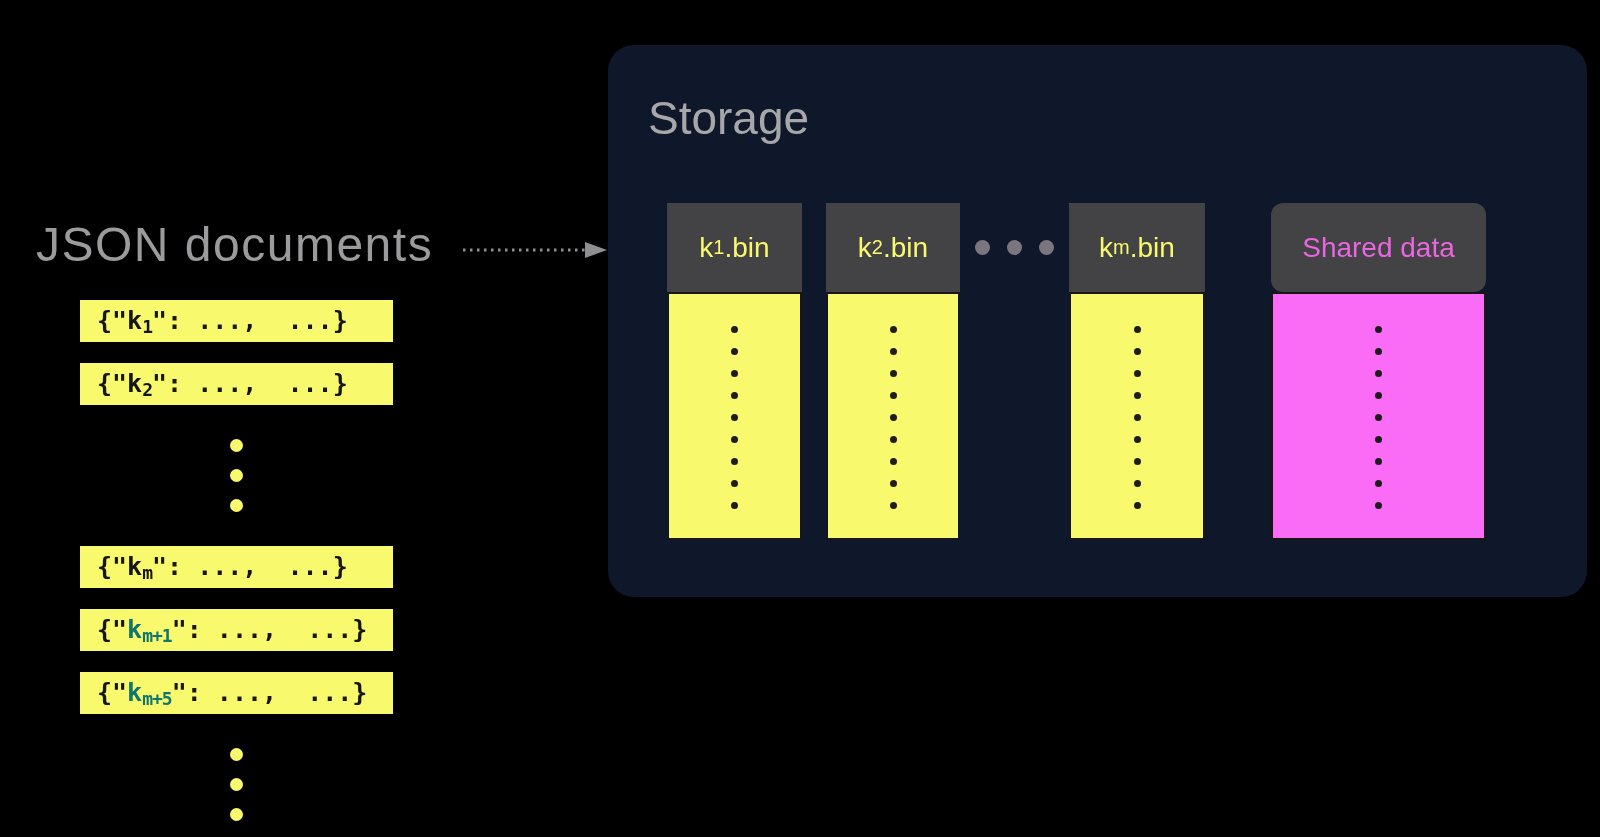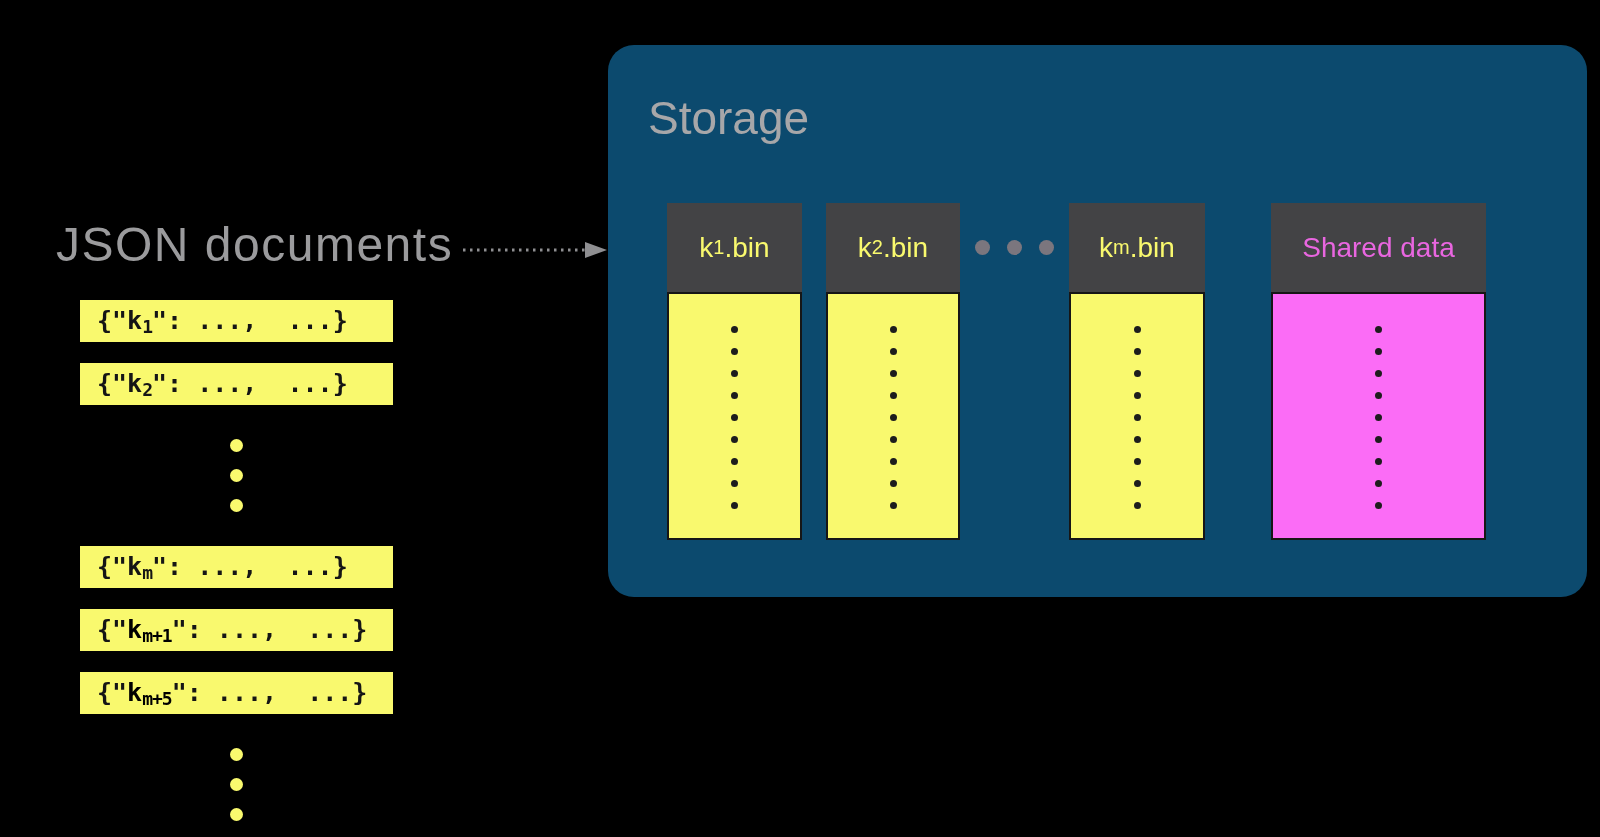--- a/index.html
+++ b/index.html
@@ -4,61 +4,61 @@
 <style>
   html,body { margin:0; padding:0; background:#000; }
   .canvas {
     position:relative; width:1600px; height:837px;
     background:#000; overflow:hidden;
     font-family:"Liberation Sans", sans-serif;
   }
 
   
   .json-title {
-    position:absolute; left:56px; top:217px;
+    position:absolute; left:36px; top:217px;
     font-size:48px; letter-spacing:1.5px;
     color:#9b9b9d; white-space:nowrap;
   }
   .doc-stack { position:absolute; left:80px; top:300px; width:313px; }
   .doc-bar {
     height:42px; margin-bottom:21px; background:#f9f96e;
     color:#151515; font-family:"DejaVu Sans Mono", monospace;
     font-weight:bold; font-size:25px; line-height:42px;
     padding-left:17px; box-sizing:border-box; white-space:pre;
   }
   .doc-bar .sub { font-size:18px; vertical-align:-4px; letter-spacing:-1px; }
-  .doc-bar.pink-key .key { color:#000000; }
+  .doc-bar.pink-key .key { color:#0f766e; }
   .vrow {
     height:99px; margin-bottom:21px;
     display:flex; flex-direction:column; align-items:center;
     justify-content:center; gap:17px;
   }
   .ydot { width:13px; height:13px; border-radius:50%; background:#f9f96e; }
 
   
   .arrow-wrap { position:absolute; left:455px; top:238px; }
 
   
   .storage-panel {
     position:absolute; left:608px; top:45px; width:979px; height:552px;
-    background:#0c4a6e; border-radius:26px;
+    background:#0f172a; border-radius:26px;
   }
   .storage-title {
     position:absolute; left:40px; top:46px;
     font-size:46px; color:#a7a7a9; white-space:nowrap;
   }
   .columns { position:absolute; left:0; top:158px; width:100%; height:382px; }
   .column { position:absolute; top:0; display:flex; flex-direction:column; }
   .col-header {
     height:89px; background:#434345;
     display:flex; align-items:center; justify-content:center;
     font-size:28px; white-space:pre; color:#f9f96e;
   }
   .col-header .sub { font-size:20px; vertical-align:-5px; }
-  .column.magenta .col-header { color:#e966e0; }
+  .column.magenta .col-header { color:#e966e0;border-radius:12px; }
   .col-body {
     height:248px; background:#f9f96e;
     border:2px solid #161616; box-sizing:border-box;
     display:flex; justify-content:center;
   }
   .column.magenta .col-body { background:#fb6cf6; }
   .vdots {
     display:flex; flex-direction:column; align-items:center;
     gap:15px; padding-top:32px;
   }

